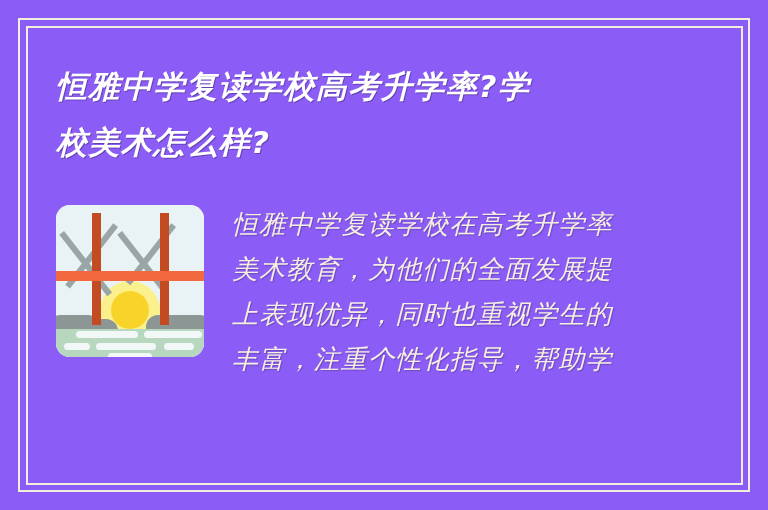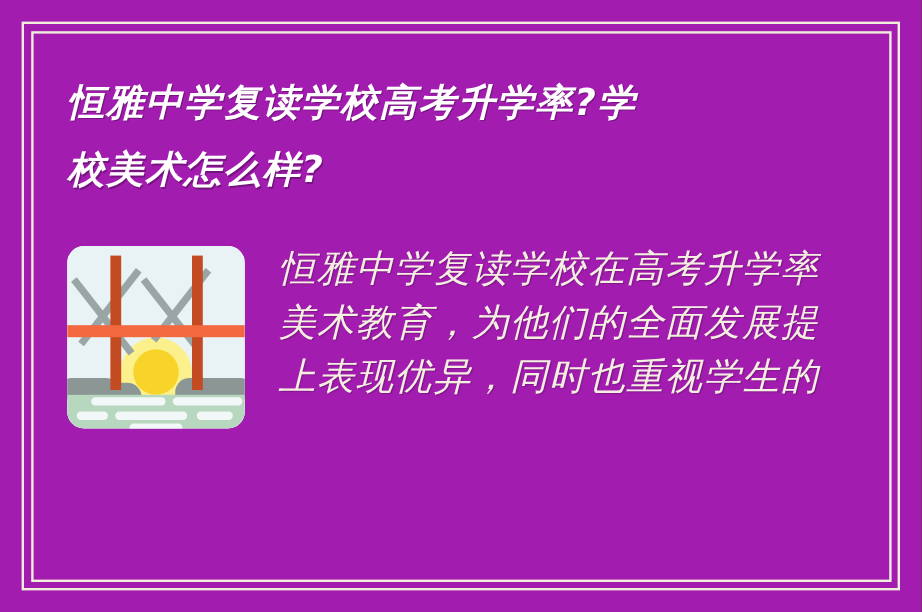--- a/index.html
+++ b/index.html
@@ -11,21 +11,21 @@
     height: 510px;
     overflow: hidden;
     background: #4b4b0d;
     font-family: "Liberation Sans", sans-serif;
   }
 
   #poster {
     position: relative;
     width: 768px;
     height: 510px;
-    background: #a21caf;
+    background: #8b5cf6;
     overflow: hidden;
   }
 
   
   .frame-outer {
     position: absolute;
     left: 18px;
     top: 18px;
     width: 732px;
     height: 474px;
@@ -179,21 +179,21 @@
   
   .body-text {
     position: absolute;
     left: 176px;
     top: 0px;
     width: 440px;
   }
   .body-line {
     color: #f4efe1;
     font-family: "DejaVu Serif", "Liberation Serif", serif;
-    font-size: 31px;
+    font-size: 26px;
     font-style: italic;
     line-height: 45px;
     letter-spacing: 1.2px;
     white-space: nowrap;
     text-shadow: 1px 1px 1px rgba(0,0,0,0.22);
   }
 </style>
 </head>
 <body>
 
@@ -231,16 +231,17 @@
         <div class="wave w4"></div>
         <div class="wave w5"></div>
         <div class="wave w6"></div>
       </div>
     </div>
 
     <div class="body-text">
       <div class="body-line">恒雅中学复读学校在高考升学率</div>
       <div class="body-line">美术教育，为他们的全面发展提</div>
       <div class="body-line">上表现优异，同时也重视学生的</div>
+      <div class="body-line">丰富，注重个性化指导，帮助学</div>
     </div>
 
   </div>
 </div>
 
 </body></html>

